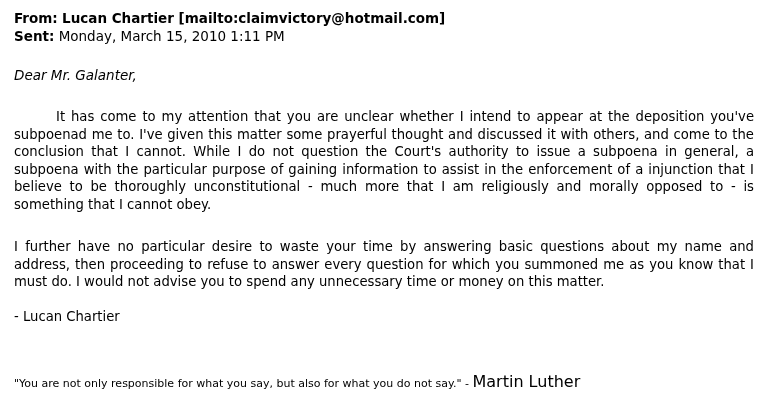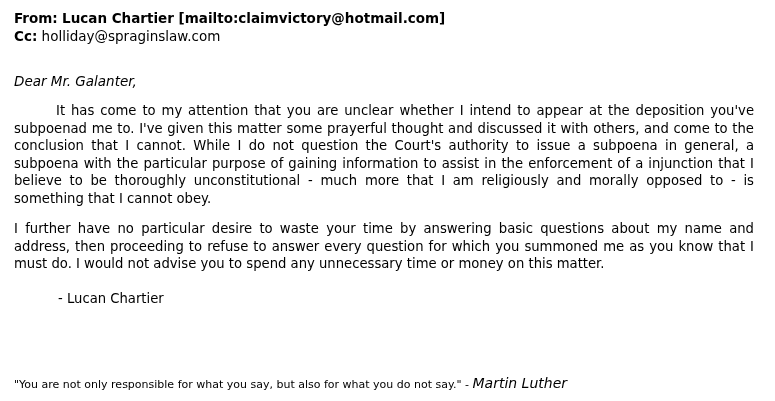--- a/index.html
+++ b/index.html
@@ -33,64 +33,62 @@
     text-align: right;
   }
   .hdr-value {
     font-weight: normal;
   }
   .hdr-value.bold {
     font-weight: bold;
     text-align: right;
   }
   .salutation {
-    margin-top: 28px;
+    margin-top: 22px;
     font-size: 13.5px;
     font-style: italic;
   }
   .body-para {
-    margin-top: 13px;
+    margin-top: 25px;
     font-size: 13.2px;
     line-height: 17.5px;
     text-align: justify;
     width: 740px;
   }
   .body-para.indent-first {
     text-indent: 42px;
   }
   .signature {
     margin-top: 18px;
     font-size: 13.2px;
-    margin-left: 44px;
   }
   .quote {
     position: absolute;
     left: 14px;
     bottom: 10px;
     font-size: 11px;
     white-space: nowrap;
   }
   .quote .attrib {
-    font-style: italic;
-    font-size: 14px;
+    font-size: 16px;
   }
 </style>
 </head>
 <body>
 
 <div class="page">
 
   <div class="headers">
     <div class="hdr-row">
       <span class="hdr-label">From:</span>
       <span class="hdr-value bold">Lucan Chartier [mailto:claimvictory@hotmail.com]</span>
     </div>
     <div class="hdr-row">
-      <span class="hdr-label">Cc:</span>
-      <span class="hdr-value">holliday@spraginslaw.com</span>
+      <span class="hdr-label">Sent:</span>
+      <span class="hdr-value">Monday, March 15, 2010 1:11 PM</span>
     </div>
   </div>
 
   <div class="salutation">Dear Mr. Galanter,</div>
 
   <div class="body-para indent-first">It has come to my attention that you are unclear whether I intend to appear at the deposition you've subpoenad me to. I've given this matter some prayerful thought and discussed it with others, and come to the conclusion that I cannot. While I do not question the Court's authority to issue a subpoena in general, a subpoena with the particular purpose of gaining information to assist in the enforcement of a injunction that I believe to be thoroughly unconstitutional - much more that I am religiously and morally opposed to - is something that I cannot obey.</div>
 
   <div class="body-para">I further have no particular desire to waste your time by answering basic questions about my name and address, then proceeding to refuse to answer every question for which you summoned me as you know that I must do. I would not advise you to spend any unnecessary time or money on this matter.</div>
 
   <div class="signature">- Lucan Chartier</div>

